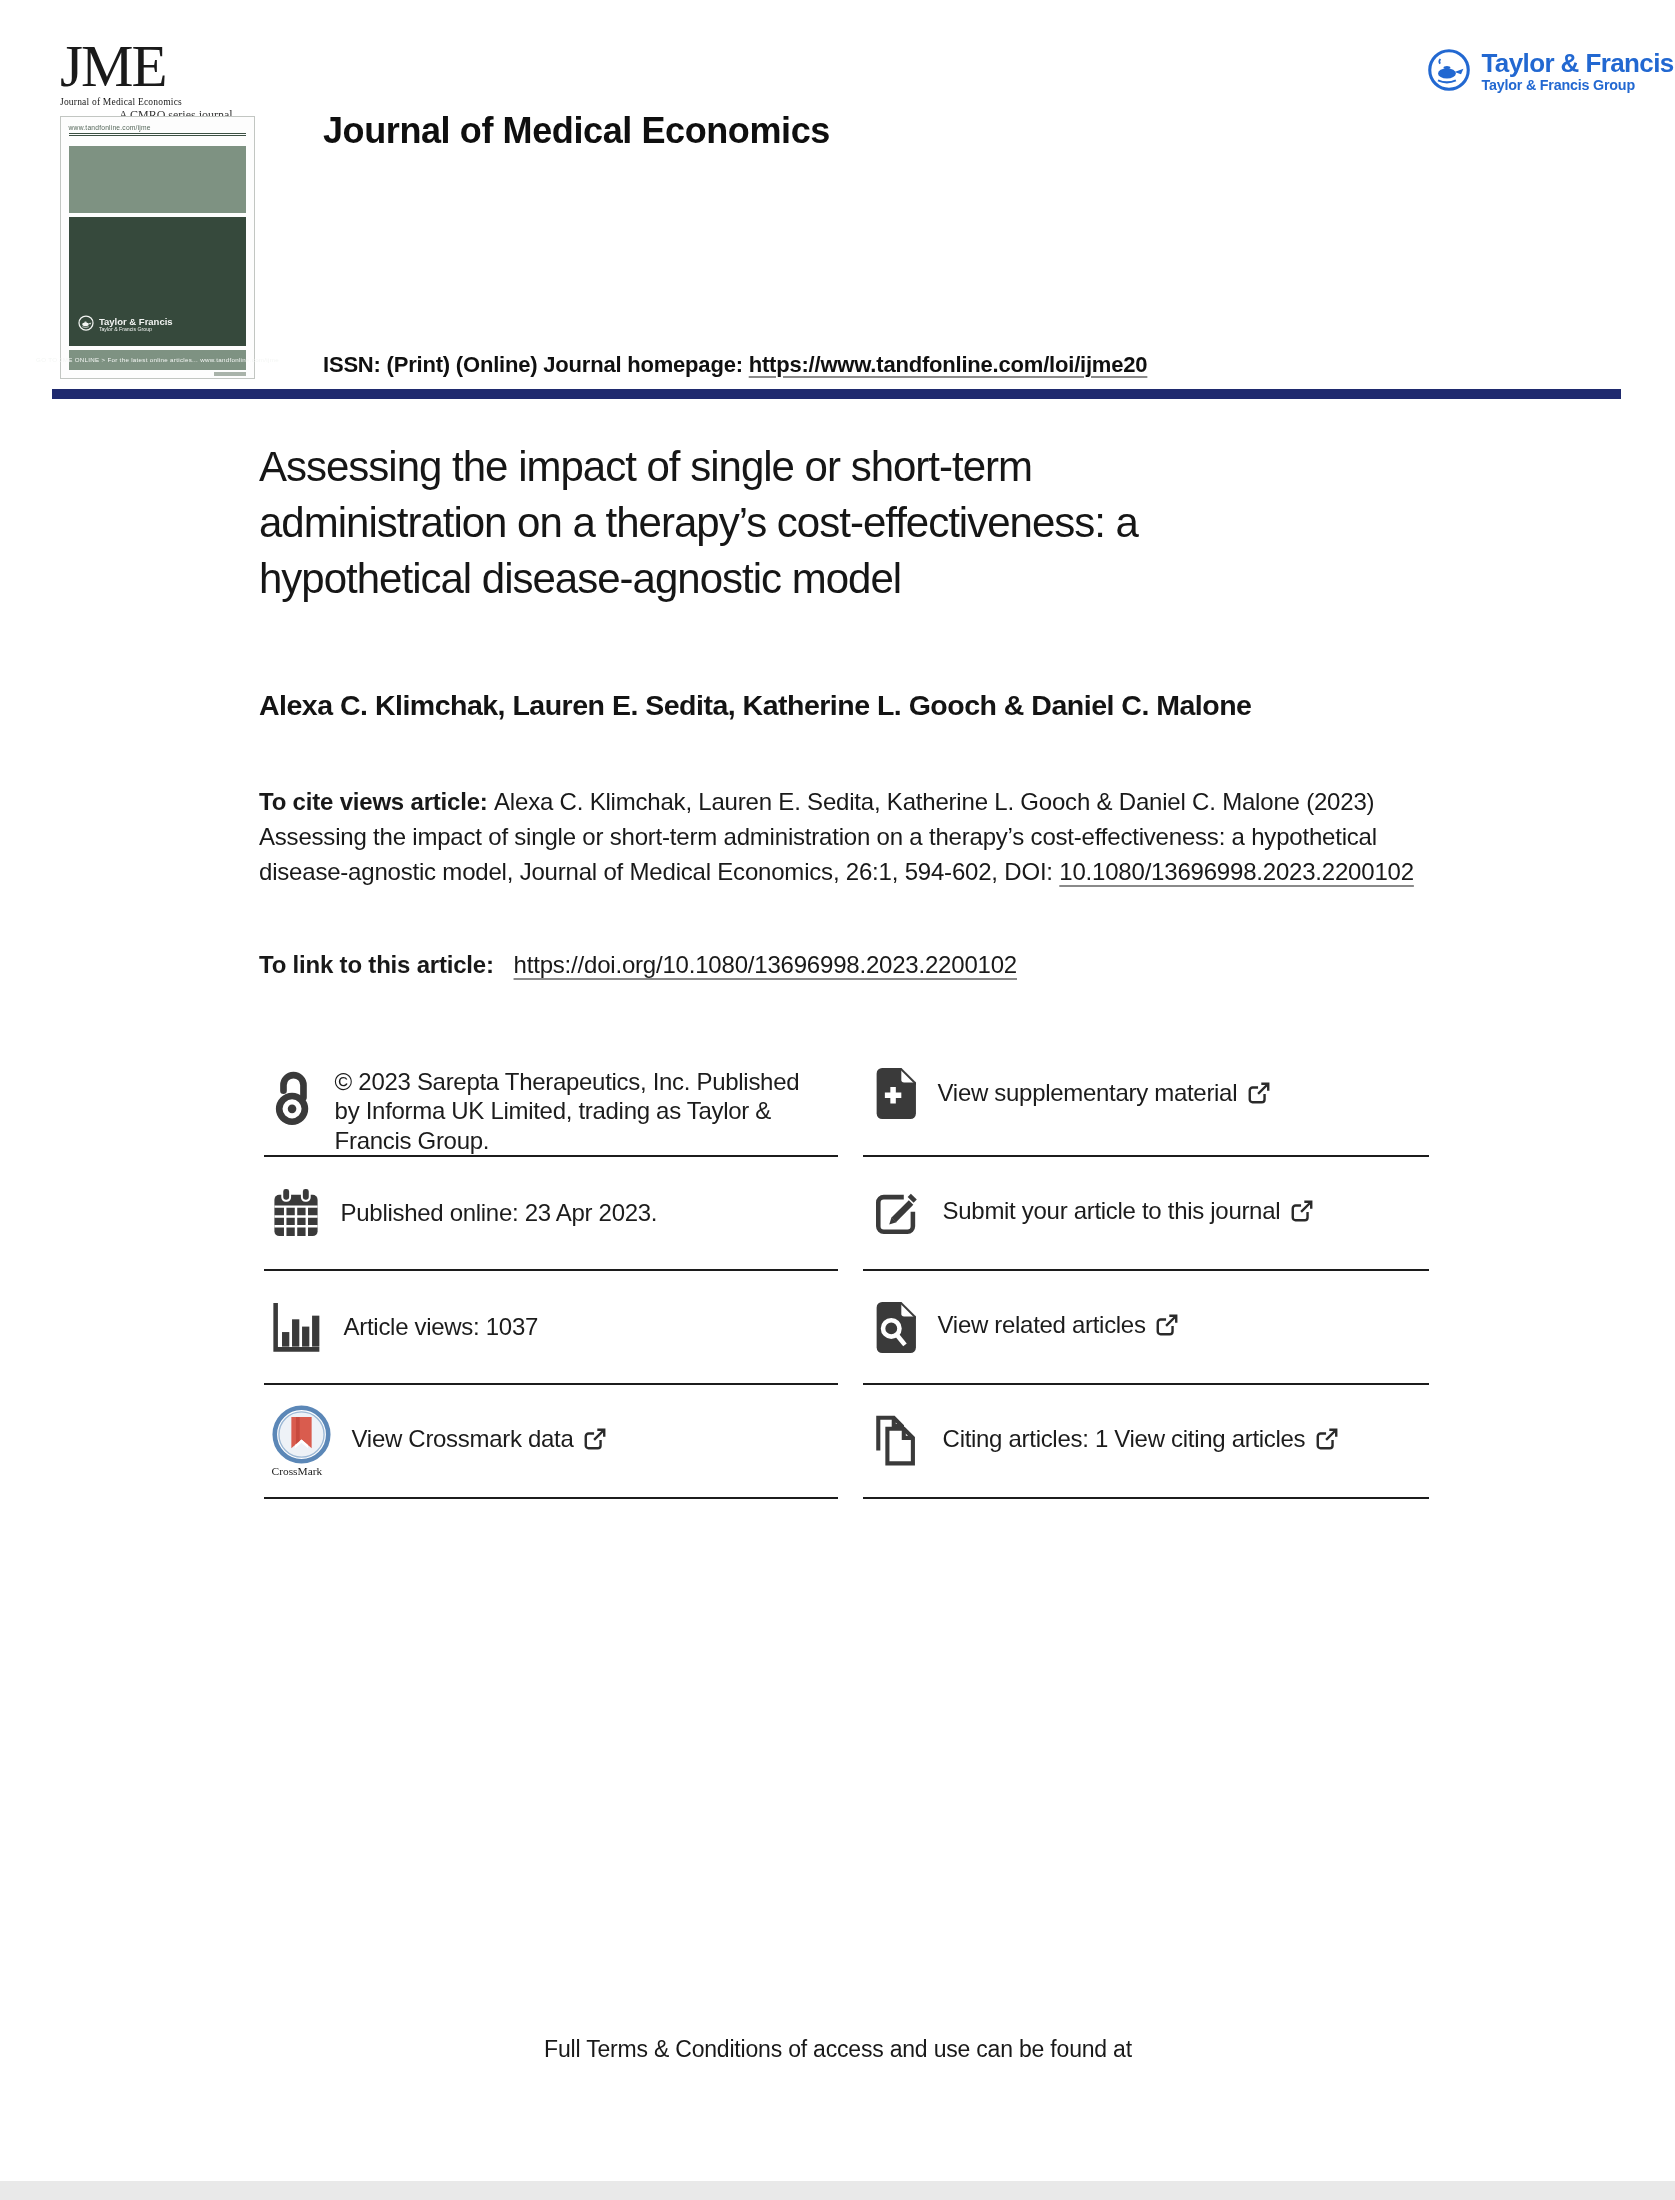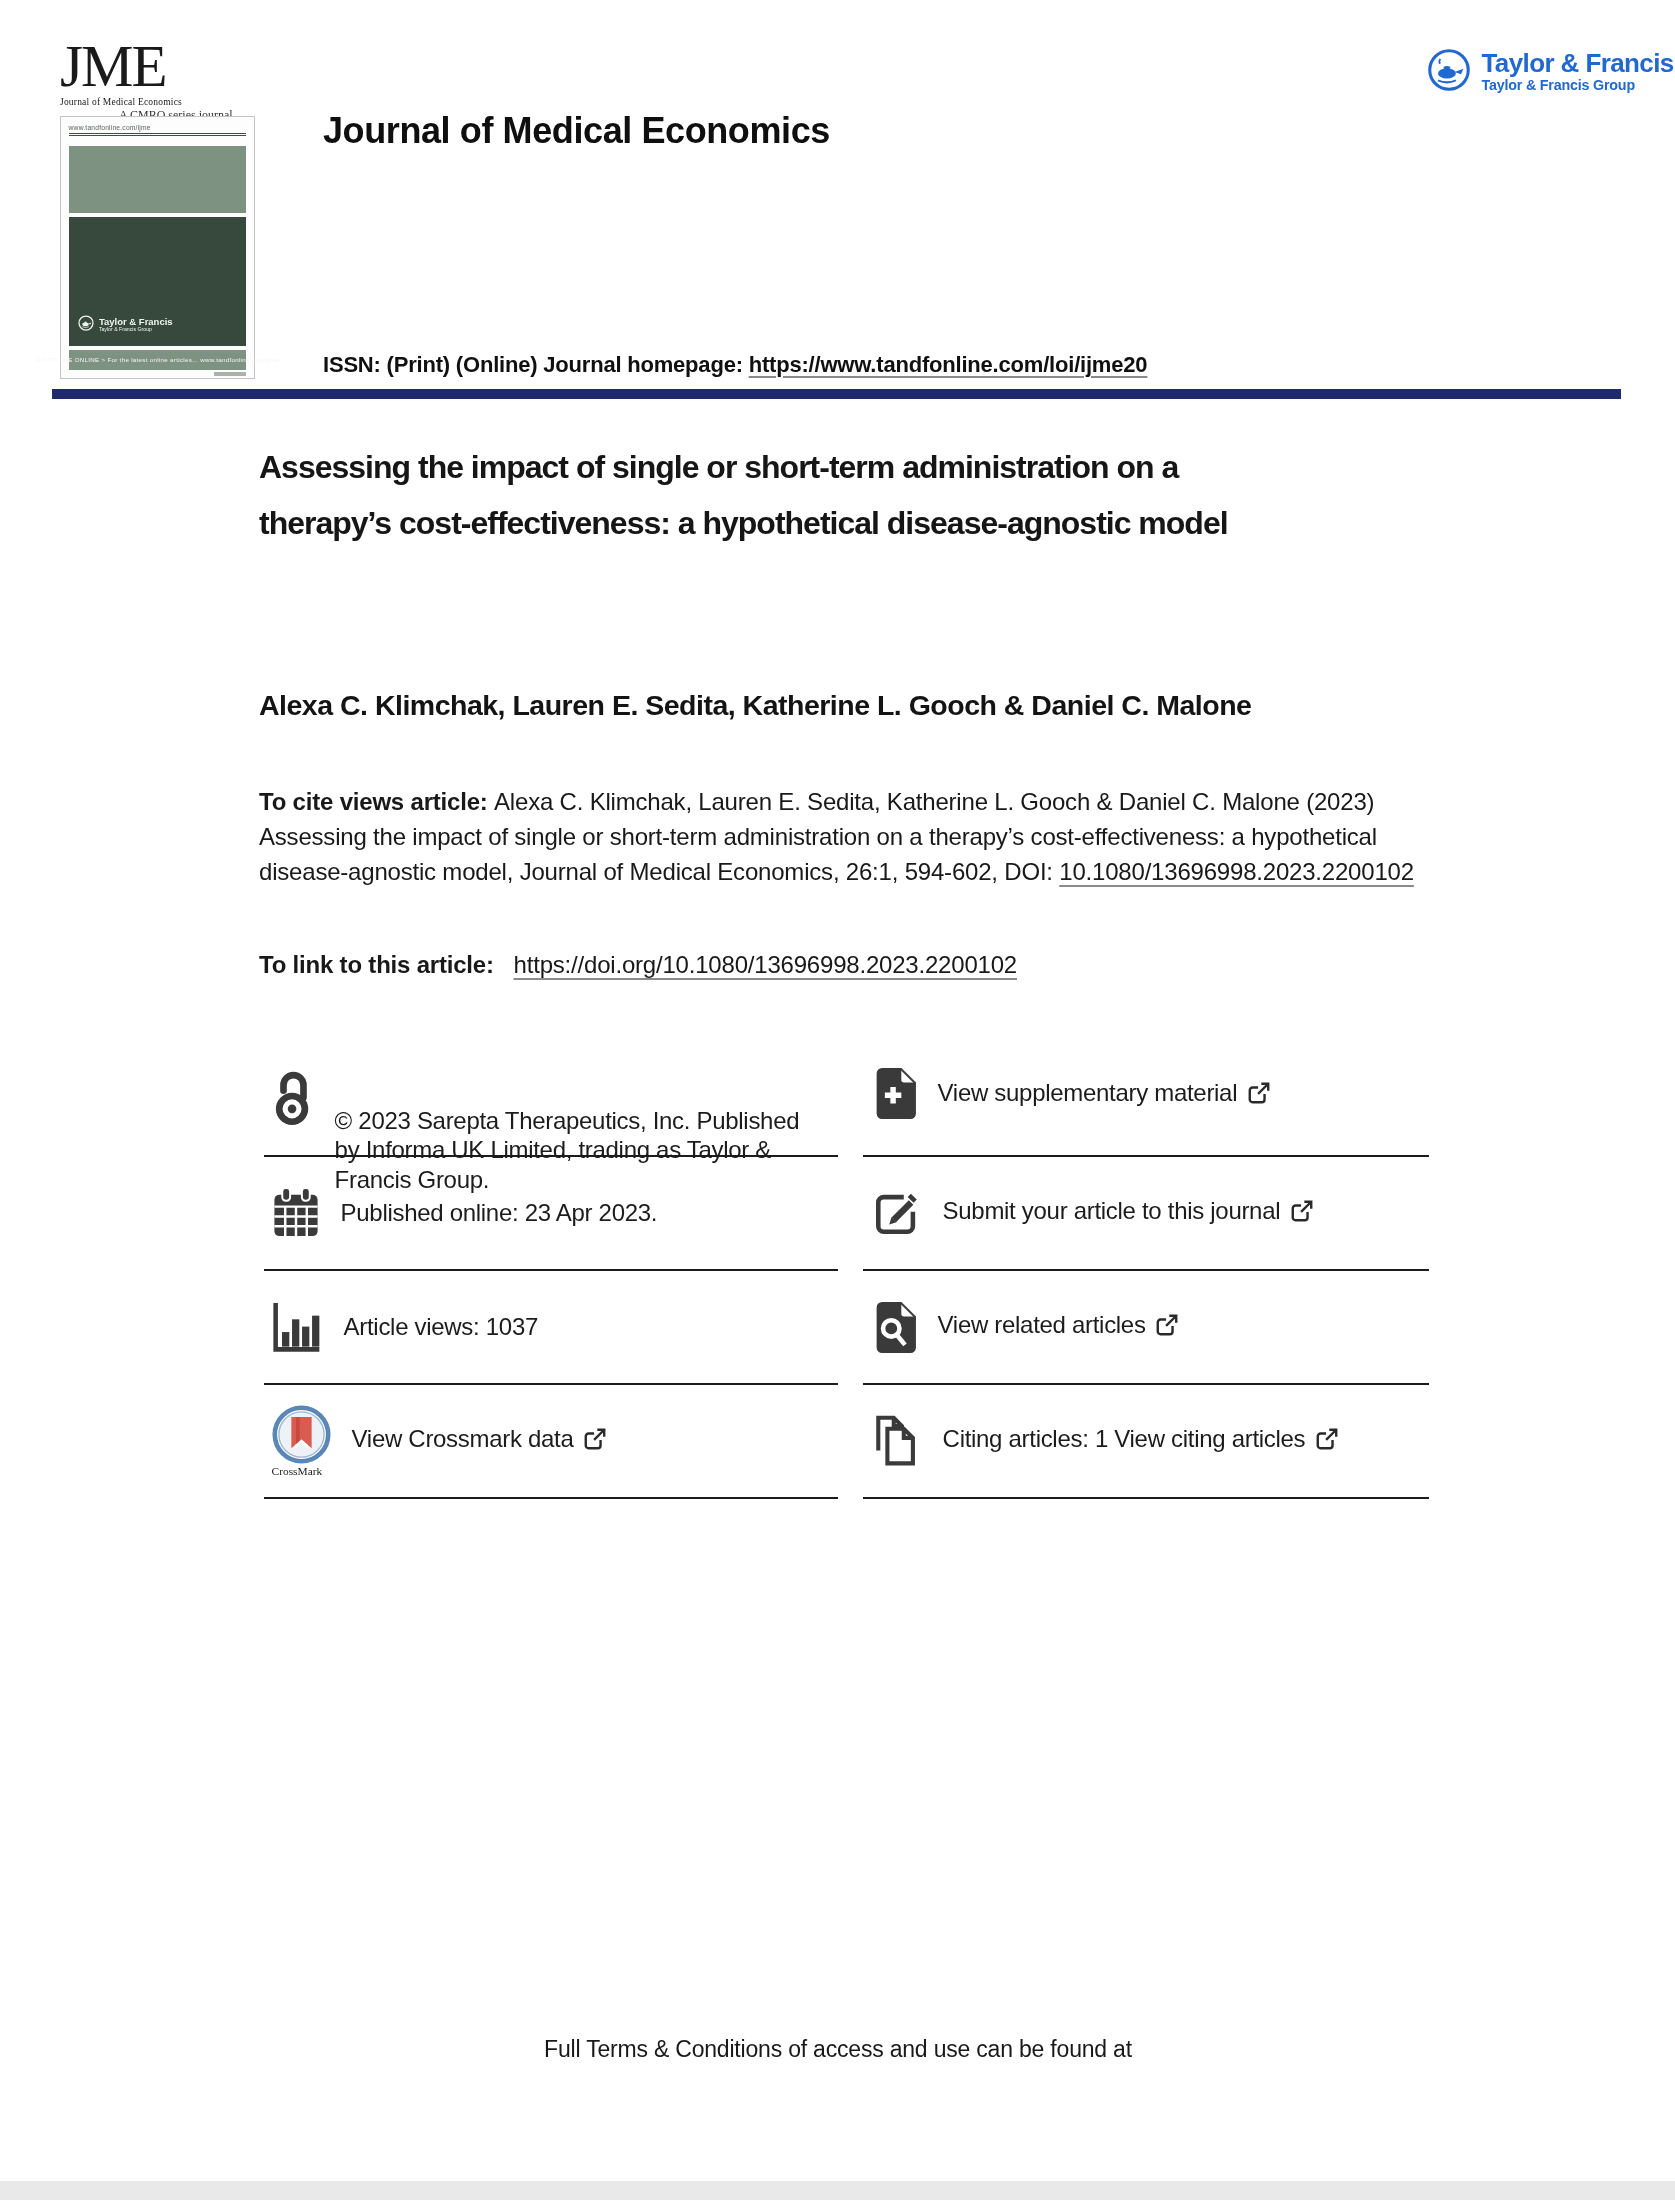--- a/index.html
+++ b/index.html
@@ -30,37 +30,37 @@
   .tf-text .n2{font-size:14.3px;font-weight:600;color:#2268d1;letter-spacing:-0.2px;line-height:16px;}
 
   .journal-title{position:absolute;left:323px;top:110px;font-size:36px;font-weight:700;color:#0f0f0f;letter-spacing:-0.4px;}
 
   .issn-line{position:absolute;left:323px;top:352px;font-size:22px;font-weight:600;color:#101010;letter-spacing:-0.2px;}
   .issn-line a{color:#101010;text-decoration:underline;text-decoration-color:#8a8a8a;text-underline-offset:3.8px;}
 
   .navy-rule{position:absolute;left:52px;top:389px;width:1569px;height:9.5px;background:#1f2a6e;}
 
   
-  .article-title{position:absolute;left:259px;top:439px;width:1008px;font-size:32px;line-height:56px;
-                 font-weight:700;color:#161616;letter-spacing:-1px;}
+  .article-title{position:absolute;left:259px;top:439px;width:1008px;font-size:42px;line-height:56px;
+                 font-weight:400;color:#161616;letter-spacing:-1px;}
   .authors{position:absolute;left:259px;top:689px;font-size:28.5px;font-weight:700;color:#141414;letter-spacing:-0.5px;}
 
   .cite{position:absolute;left:259px;top:784px;width:1184px;font-size:24px;line-height:35px;color:#191919;letter-spacing:-0.2px;}
   .cite b{font-weight:700;}
   .cite a,.linkline a{color:#191919;text-decoration:underline;text-decoration-color:#8a8a8a;text-underline-offset:4.8px;}
   .linkline{position:absolute;left:259px;top:951px;font-size:24px;color:#191919;letter-spacing:-0.2px;}
   .linkline b{font-weight:700;margin-right:13.3px;}
 
   
   .meta-grid{position:absolute;left:264px;top:1063px;width:1164px;display:grid;
              grid-template-columns:574px 566px;column-gap:25px;grid-template-rows:94px 114px 114px 114px;}
   .cell{border-bottom:2.9px solid #1c1c1c;display:flex;align-items:center;gap:21px;padding-left:7.6px;box-sizing:border-box;}
   .cell.top{align-items:flex-start;padding-top:3.8px;}
   .cell .txt{font-size:24px;color:#1c1c1c;letter-spacing:-0.3px;line-height:29.5px;}
-  .cell .txt.narrow{max-width:480px;margin-top:39px;}
+  .cell .txt.narrow{max-width:480px;}
   .cell .one{white-space:nowrap;}
   .icon-wrap{flex:0 0 auto;display:flex;flex-direction:column;align-items:flex-start;}
   .cm-caption{font-family:"Liberation Serif", serif;font-size:11.4px;color:#222;margin-top:1px;}
   .ext{display:inline-block;vertical-align:-3.8px;margin-left:9.5px;}
   .cell.top .txt-pad{padding-top:11.4px;}
 
   
   .footer{position:absolute;left:0;top:2033px;width:100%;text-align:center;font-size:23px;line-height:33px;color:#191919;letter-spacing:-0.2px;}
 </style>
 </head>

